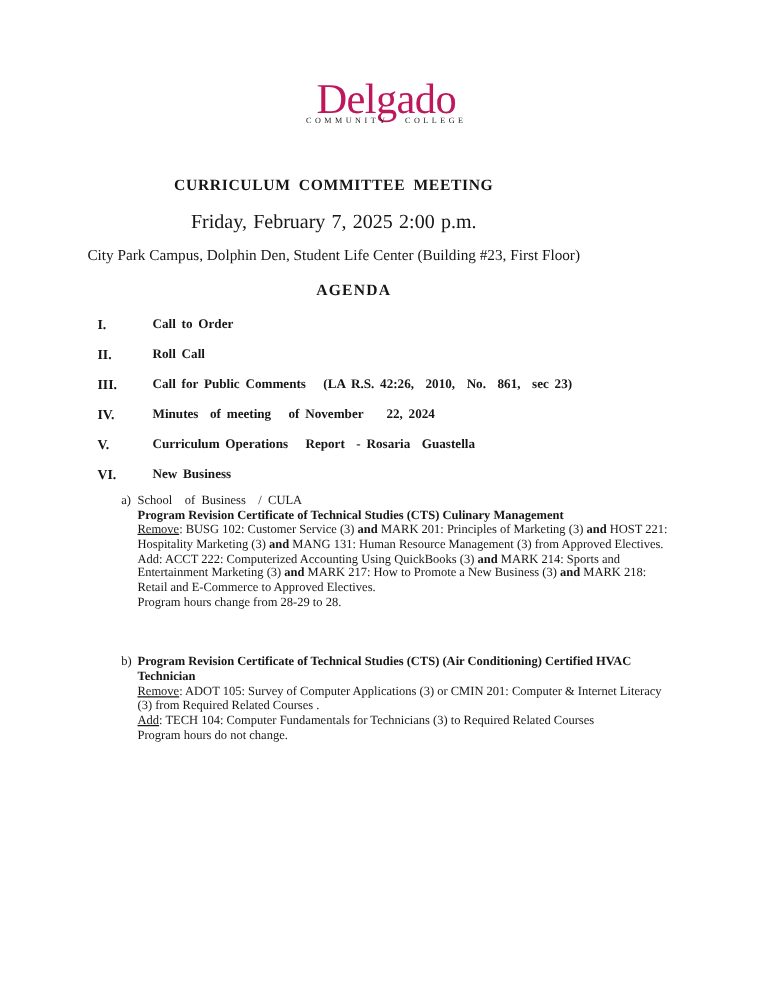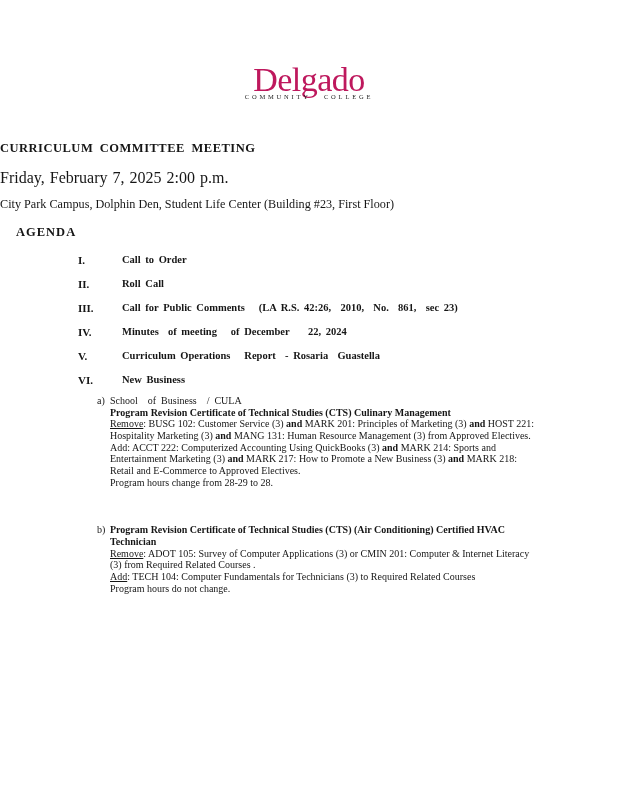--- a/index.html
+++ b/index.html
@@ -15,21 +15,21 @@
   .logo{position:absolute;top:63px;left:0;width:618px;text-align:center;}
   .logo-wordmark{
     font-family:"Liberation Serif", serif;
     font-size:34px;line-height:33px;letter-spacing:-0.5px;color:#be185d;
   }
   .logo-subtext{
     display:block;margin-top:-3px;
     font-size:6.5px;letter-spacing:2.8px;word-spacing:9px;color:#1c1c1c;
   }
   
-  .centerline{position:absolute;left:0;width:534px;text-align:left;white-space:nowrap;}
+  .centerline{position:absolute;left:0;width:534px;text-align:center;white-space:nowrap;}
   .meeting-title{top:141px;font-size:12.5px;font-weight:bold;letter-spacing:0.5px;word-spacing:3px;}
   .meeting-datetime{top:169px;font-size:16px;word-spacing:1px;}
   .meeting-location{top:197px;font-size:12.2px;}
   .agenda-heading{top:225px;font-size:12.5px;font-weight:bold;letter-spacing:1px;padding-left:16px;}
   
   .agenda-list{position:absolute;top:254px;left:78px;width:500px;}
   .agenda-row{display:flex;margin-bottom:12px;line-height:12px;}
   .agenda-numeral{
     width:44px;flex:0 0 44px;
     font-size:11px;font-weight:bold;
@@ -70,21 +70,21 @@
       <div class="agenda-row">
         <span class="agenda-numeral">II.</span>
         <span class="agenda-text">Roll Call</span>
       </div>
       <div class="agenda-row">
         <span class="agenda-numeral">III.</span>
         <span class="agenda-text">Call for Public Comments   (LA R.S. 42:26,  2010,  No.  861,  sec 23)</span>
       </div>
       <div class="agenda-row">
         <span class="agenda-numeral">IV.</span>
-        <span class="agenda-text">Minutes  of meeting   of December    22, 2024</span>
+        <span class="agenda-text">Minutes  of meeting   of November    22, 2024</span>
       </div>
       <div class="agenda-row">
         <span class="agenda-numeral">V.</span>
         <span class="agenda-text">Curriculum Operations   Report  - Rosaria  Guastella</span>
       </div>
       <div class="agenda-row">
         <span class="agenda-numeral">VI.</span>
         <span class="agenda-text">New Business</span>
       </div>
     </div>

